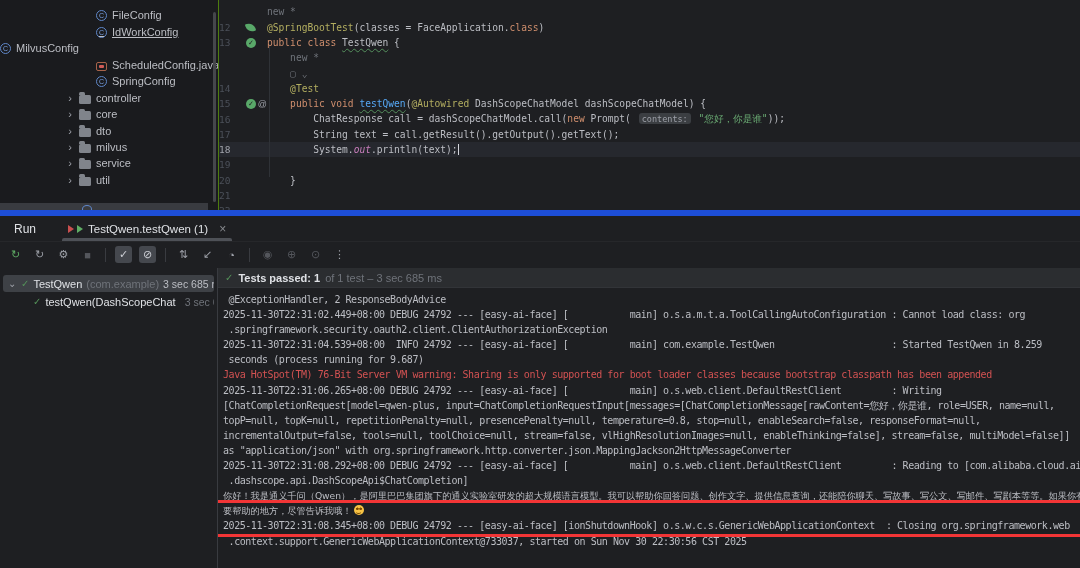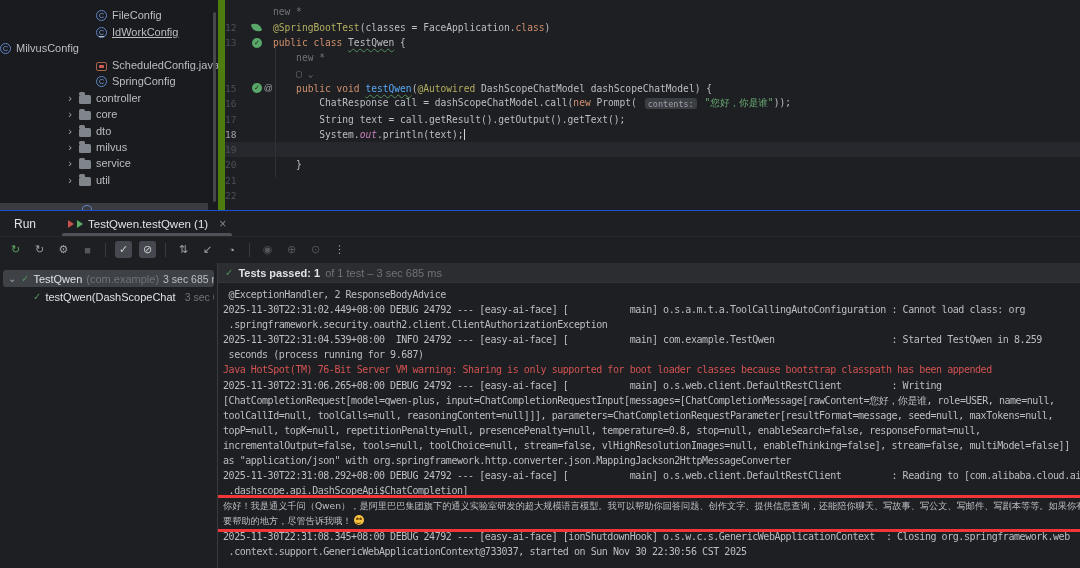--- a/index.html
+++ b/index.html
@@ -18,41 +18,41 @@
   .ti-boot .boot-badge{position:absolute;right:-2px;bottom:-2px;width:0;height:0;border-style:solid;border-width:3px 0 3px 5px;border-color:transparent transparent transparent #59a869}
   .ti-java{width:11px;height:9px;border:1px solid #a8634a;border-radius:2px}
   .ti-java::after{content:'';position:absolute;left:2px;top:2px;width:5px;height:3px;background:#cf5b56;border-radius:1px}
   .ti-folder{width:12px;height:9px;background:#80848b;border-radius:1.5px;margin-top:2px}
   .ti-folder::before{content:'';position:absolute;top:-2.5px;left:0;width:6px;height:3px;background:#80848b;border-radius:1.5px 1.5px 0 0}
   #tree-scrollbar{position:absolute;right:2px;top:12px;height:190px;width:3px;background:#45474b;border-radius:2px}
   #tree-partial-row{position:absolute;left:0;right:10px;top:203px;height:7px;background:#393b40}
   #tree-partial-row .dot{position:absolute;left:82px;top:2px;width:10px;height:8px;border-radius:50%;border:1px solid #5f87c9}
 
   
-  #editor{position:absolute;left:218px;top:0;width:862px;height:210px;background:#1e1f22;border-left:7px solid #4d7c0f;overflow:hidden}
+  #editor{position:absolute;left:218px;top:0;width:862px;height:210px;background:#1e1f22;border-left:1px solid #4d7c0f;overflow:hidden}
   #cur-line{position:absolute;left:0;right:0;top:142px;height:15.3px;background:#26282e}
   #indent-guide{position:absolute;left:50px;top:46px;height:131px;border-left:1px solid #2f3237}
   #editor-lines{position:absolute;top:-11px;left:0;right:0}
   .erow{height:15.3px;display:flex;align-items:center;position:relative}
   .lnum{width:22px;flex:none;text-align:left;color:#4b5059;font:9.5px "DejaVu Sans Mono",monospace}
   .erow.cur .lnum{color:#a1a3ab}
   .gic{width:26px;flex:none;display:flex;align-items:center;gap:2px;padding-left:5px}
   .gicon-leaf{width:9px;height:9px;background:#59a869;border-radius:1px 7px 1px 7px;transform:rotate(-18deg)}
   .gicon-run{width:10px;height:10px;border-radius:50%;background:#59a869;color:#1e1f22;font-size:7px;line-height:10px;text-align:center}
   .gicon-at{color:#9da0a8;font-size:9px;line-height:10px}
   .ecode{font:9.6px "DejaVu Sans Mono",monospace;white-space:pre;color:#bcbec4}
   .tk{white-space:pre}
   .tk-d{color:#bcbec4}.tk-kw{color:#cf8e6d}.tk-an{color:#b3ae60}.tk-st{color:#6aab73}
   .tk-fl{color:#c77dbb;font-style:italic}.tk-mt{color:#56a8f5}.tk-dm{color:#6f737a}
   .tk-bd{background:#3b3e42;color:#9da0a8;border-radius:3px;padding:0.5px 3px;font-size:8.5px;margin:0 2px}
   .tk-wv{text-decoration:underline;text-decoration-style:wavy;text-decoration-color:#548f5c;text-decoration-thickness:1px;text-underline-offset:2px}
   .tk-ca{display:inline-block;width:1px;height:11px;background:#d3d5db;vertical-align:-2px}
 
   
-  #run-panel{position:absolute;left:0;top:210px;width:1080px;height:358px;background:#1e1f22;border-top:1px solid #1d4ed8}
+  #run-panel{position:absolute;left:0;top:210px;width:1080px;height:358px;background:#1e1f22;border-top:6px solid #1d4ed8}
   #run-header{height:26px;display:flex;align-items:center;border-bottom:1px solid #26272a}
   #run-title{margin-left:14px;font-size:12px;color:#dfe1e5}
   #run-tab{display:flex;align-items:center;gap:5px;margin-left:28px;position:relative;height:100%;padding:0 4px}
   #run-tab .underline{position:absolute;left:-2px;right:-2px;bottom:0;height:3px;background:#4e5157;border-radius:2px 2px 0 0}
   .tri{width:0;height:0;border-style:solid;flex:none}
   .tri-red{border-width:4px 0 4px 6px;border-color:transparent transparent transparent #c94f4f}
   .tri-green{border-width:4px 0 4px 6px;border-color:transparent transparent transparent #5fad65;margin-left:-2px}
   #run-tab-label{font-size:11.5px;color:#dfe1e5}
   #run-tab-close{font-size:12px;color:#87898e;margin-left:6px;line-height:10px}
   #run-toolbar{height:25px;display:flex;align-items:center;gap:7px;padding-left:7px}
@@ -180,20 +180,25 @@
         </div>
         <div class="erow">
           <span class="lnum"></span>
           <span class="gic"></span>
           <span class="ecode"><span class="tk tk-dm">    new *</span></span>
         </div>
         <div class="erow">
           <span class="lnum"></span>
           <span class="gic"></span>
           <span class="ecode"><span class="tk tk-dm">    ▢ ⌄</span></span>
+        </div>
+        <div class="erow">
+          <span class="lnum">14</span>
+          <span class="gic"></span>
+          <span class="ecode"><span class="tk tk-d">    </span><span class="tk tk-an">@Test</span></span>
         </div>
         <div class="erow">
           <span class="lnum">15</span>
           <span class="gic">
             <span class="gicon-run">✓</span>
             <span class="gicon-at">@</span>
           </span>
           <span class="ecode"><span class="tk tk-d">    </span><span class="tk tk-kw">public void </span><span class="tk tk-mt tk-wv">testQwen</span><span class="tk tk-d">(</span><span class="tk tk-an">@Autowired</span><span class="tk tk-d"> DashScopeChatModel dashScopeChatModel) {</span></span>
         </div>
         <div class="erow">
@@ -286,21 +291,20 @@
         </div>
         <div id="console-lines">
             <div class="cline"> @ExceptionHandler, 2 ResponseBodyAdvice</div>
             <div class="cline">2025-11-30T22:31:02.449+08:00 DEBUG 24792 --- [easy-ai-face] [           main] o.s.a.m.t.a.ToolCallingAutoConfiguration : Cannot load class: org</div>
             <div class="cline"> .springframework.security.oauth2.client.ClientAuthorizationException</div>
             <div class="cline">2025-11-30T22:31:04.539+08:00  INFO 24792 --- [easy-ai-face] [           main] com.example.TestQwen                     : Started TestQwen in 8.259</div>
             <div class="cline"> seconds (process running for 9.687)</div>
             <div class="cline red">Java HotSpot(TM) 76-Bit Server VM warning: Sharing is only supported for boot loader classes because bootstrap classpath has been appended</div>
             <div class="cline">2025-11-30T22:31:06.265+08:00 DEBUG 24792 --- [easy-ai-face] [           main] o.s.web.client.DefaultRestClient         : Writing</div>
             <div class="cline">[ChatCompletionRequest[model=qwen-plus, input=ChatCompletionRequestInput[messages=[ChatCompletionMessage[rawContent=您好，你是谁, role=USER, name=null,</div>
-            <div class="cline">toolCallId=null, toolCalls=null, reasoningContent=null]]], parameters=ChatCompletionRequestParameter[resultFormat=message, seed=null, maxTokens=null,</div>
             <div class="cline">topP=null, topK=null, repetitionPenalty=null, presencePenalty=null, temperature=0.8, stop=null, enableSearch=false, responseFormat=null,</div>
             <div class="cline">incrementalOutput=false, tools=null, toolChoice=null, stream=false, vlHighResolutionImages=null, enableThinking=false], stream=false, multiModel=false]]</div>
             <div class="cline">as "application/json" with org.springframework.http.converter.json.MappingJackson2HttpMessageConverter</div>
             <div class="cline">2025-11-30T22:31:08.292+08:00 DEBUG 24792 --- [easy-ai-face] [           main] o.s.web.client.DefaultRestClient         : Reading to [com.alibaba.cloud.ai</div>
             <div class="cline"> .dashscope.api.DashScopeApi$ChatCompletion]</div>
             <div class="cline cjk">你好！我是通义千问（Qwen），是阿里巴巴集团旗下的通义实验室研发的超大规模语言模型。我可以帮助你回答问题、创作文字、提供信息查询，还能陪你聊天、写故事、写公文、写邮件、写剧本等等。如果你有任何需</div>
             <div class="cline cjk">要帮助的地方，尽管告诉我哦！<span class="emoji"></span></div>
             <div class="cline">2025-11-30T22:31:08.345+08:00 DEBUG 24792 --- [easy-ai-face] [ionShutdownHook] o.s.w.c.s.GenericWebApplicationContext  : Closing org.springframework.web</div>
             <div class="cline"> .context.support.GenericWebApplicationContext@733037, started on Sun Nov 30 22:30:56 CST 2025</div>
           </div>

